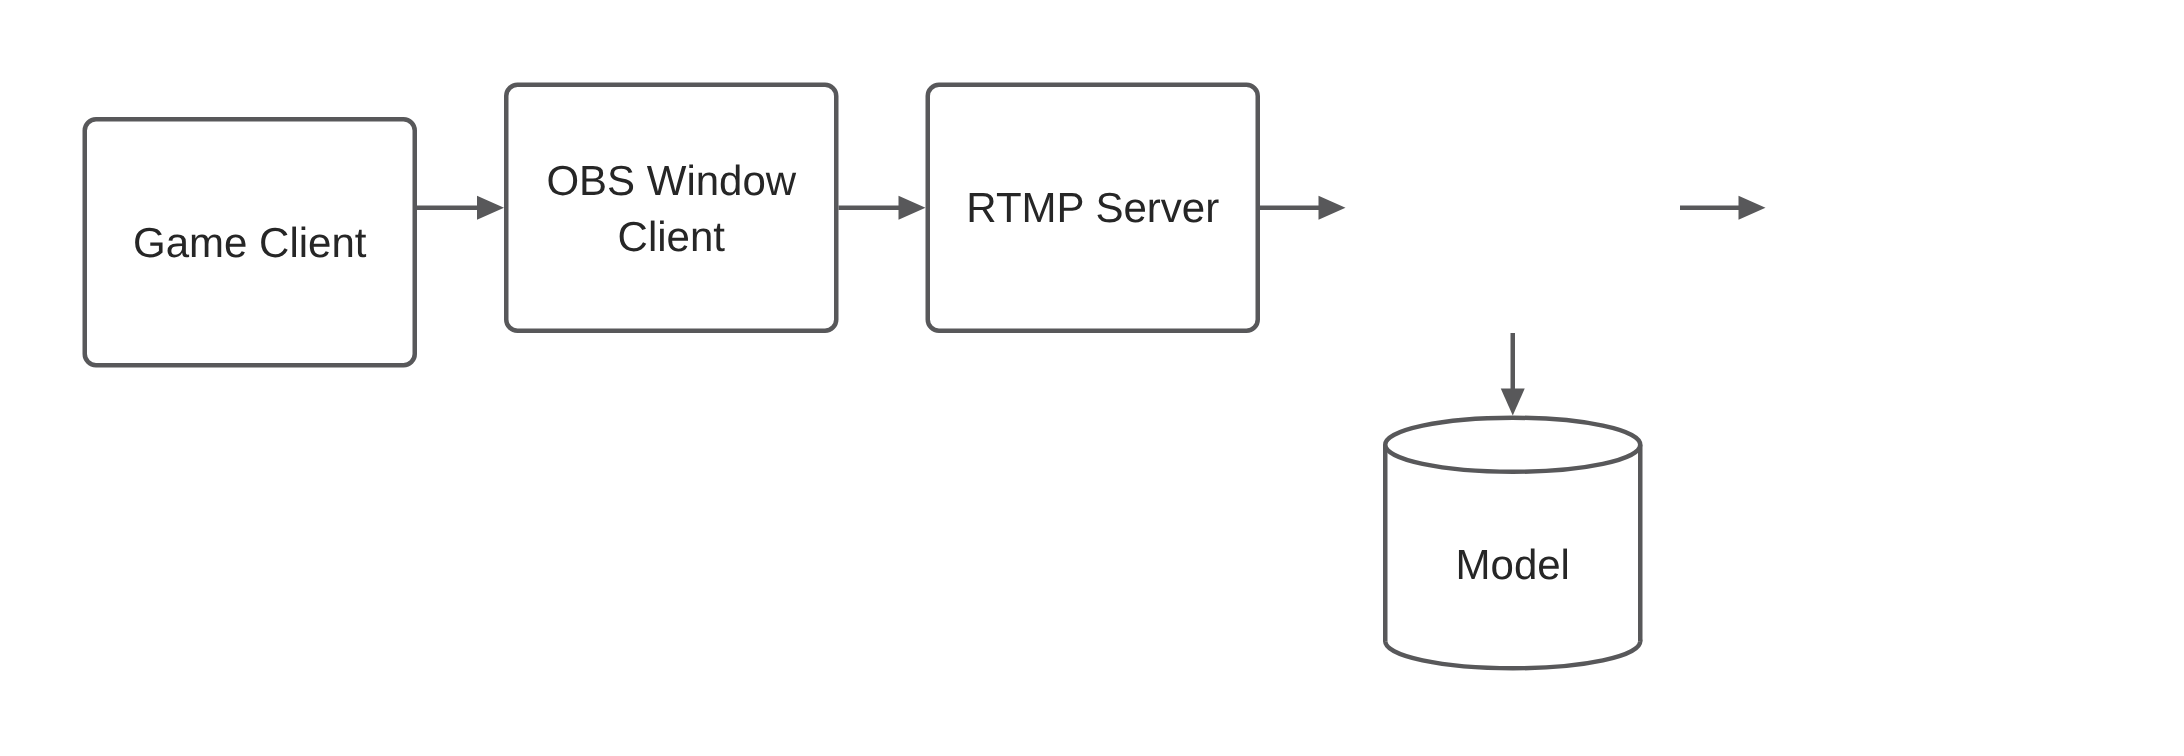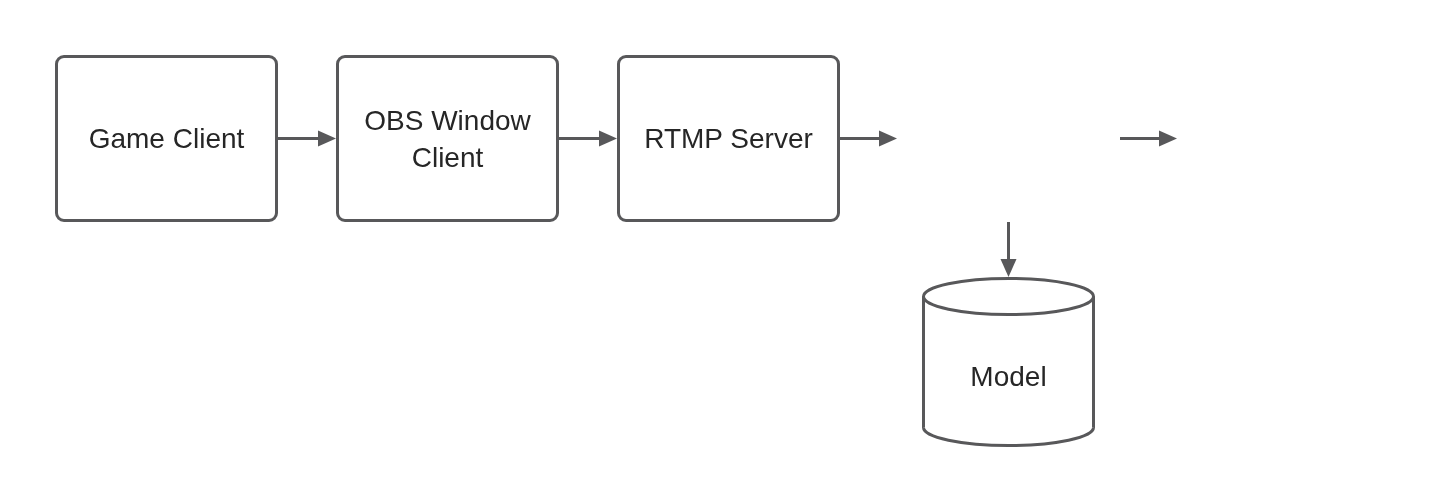--- a/index.html
+++ b/index.html
@@ -30,21 +30,21 @@
     border-radius: 9px;
     display: flex;
     align-items: center;
     justify-content: center;
     text-align: center;
     font-size: 28px;
     line-height: 37px;
     color: var(--text);
     white-space: pre-line;
   }
-  .node-1 { left: 55px; }
+  .node-1 { left: 55px; margin-top: 23px; }
   .node-2 { left: 336px; }
   .node-3 { left: 617px; }
   .node-4 { left: 897px; }
   .node-5 { left: 1177px; }
   .edges-layer {
     position: absolute;
     left: 0; top: 0;
     width: 1456px;
     height: 504px;
     pointer-events: none;

